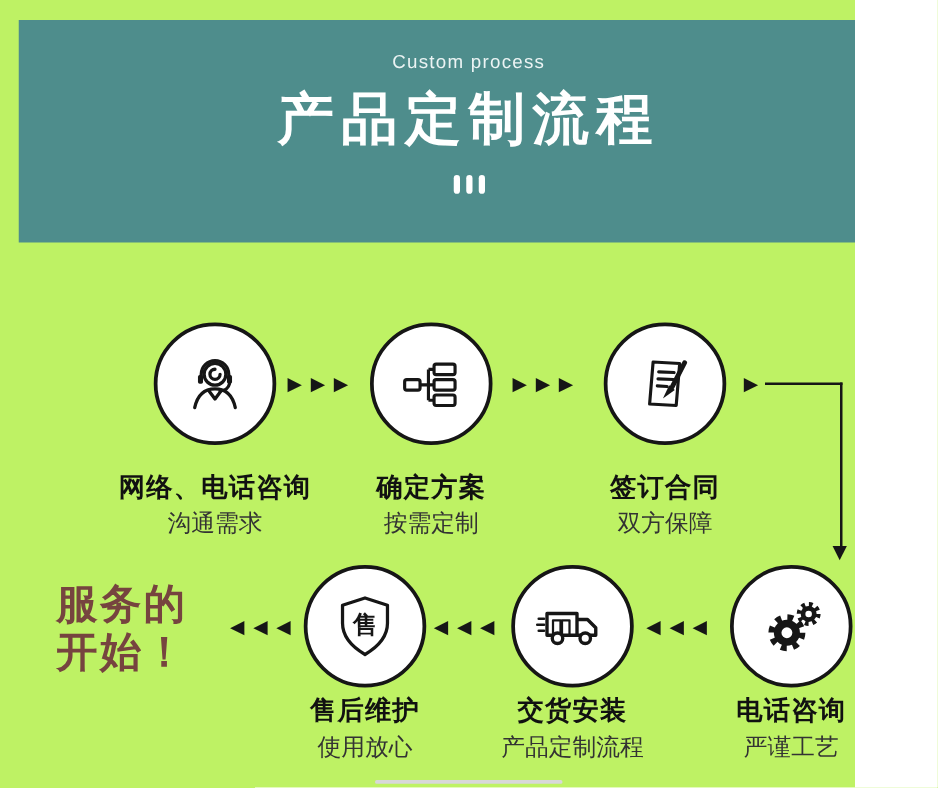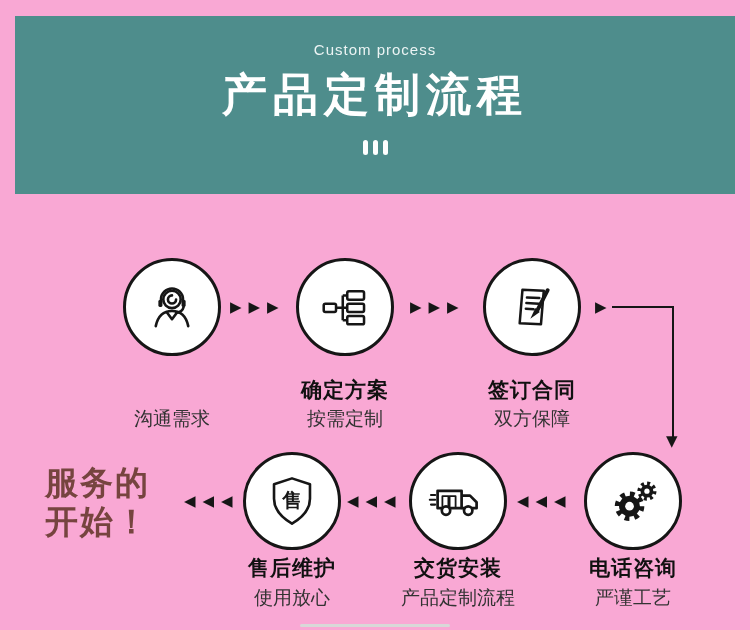--- a/index.html
+++ b/index.html
@@ -1,18 +1,18 @@
 <!DOCTYPE html>
 <html><head>
 <meta charset="utf-8">
 <style>
   * { box-sizing: border-box; }
   html, body { margin: 0; padding: 0; background: #ffffff; }
   .page {
-    position: relative; width: 750px; height: 630px; background: #f9a8d4;
+    position: relative; width: 684px; height: 630px; background: #bef264;
     overflow: hidden; color: #161616;
     font-family: "Liberation Sans", "DejaVu Sans", sans-serif;
   }
 
   
   .banner {
     position: absolute; left: 15px; top: 16px; width: 720px; height: 178px;
     background: #4e8d8c; color: #ffffff; text-align: center;
   }
   .eyebrow { padding-top: 25px; font-size: 15px; letter-spacing: 1px; color: #ecf4f4; }
@@ -104,20 +104,21 @@
     </svg>
   </div>
 
   <span class="arr" style="left:230px; top:298px;">▶▶▶</span>
   <span class="arr" style="left:410px; top:298px;">▶▶▶</span>
   <span class="arr" style="left:595px; top:298px;">▶</span>
 
   <div class="connector"></div>
   <span class="arr" style="left:666px; top:432px; letter-spacing:0;">▼</span>
 
+  <div class="lbl" style="left:62px;  top:376px;">网络、电话咨询</div>
   <div class="sub" style="left:62px;  top:406px;">沟通需求</div>
   <div class="lbl" style="left:235px; top:376px;">确定方案</div>
   <div class="sub" style="left:235px; top:406px;">按需定制</div>
   <div class="lbl" style="left:422px; top:376px;">签订合同</div>
   <div class="sub" style="left:422px; top:406px;">双方保障</div>
 
   <div class="node n-gears">
     <svg width="58" height="58" viewBox="0 0 100 100">
       <circle cx="44" cy="59" r="21" fill="none" stroke="#161616" stroke-width="9" stroke-dasharray="8 8.5"></circle>
       <circle cx="44" cy="59" r="18" fill="#161616"></circle>

